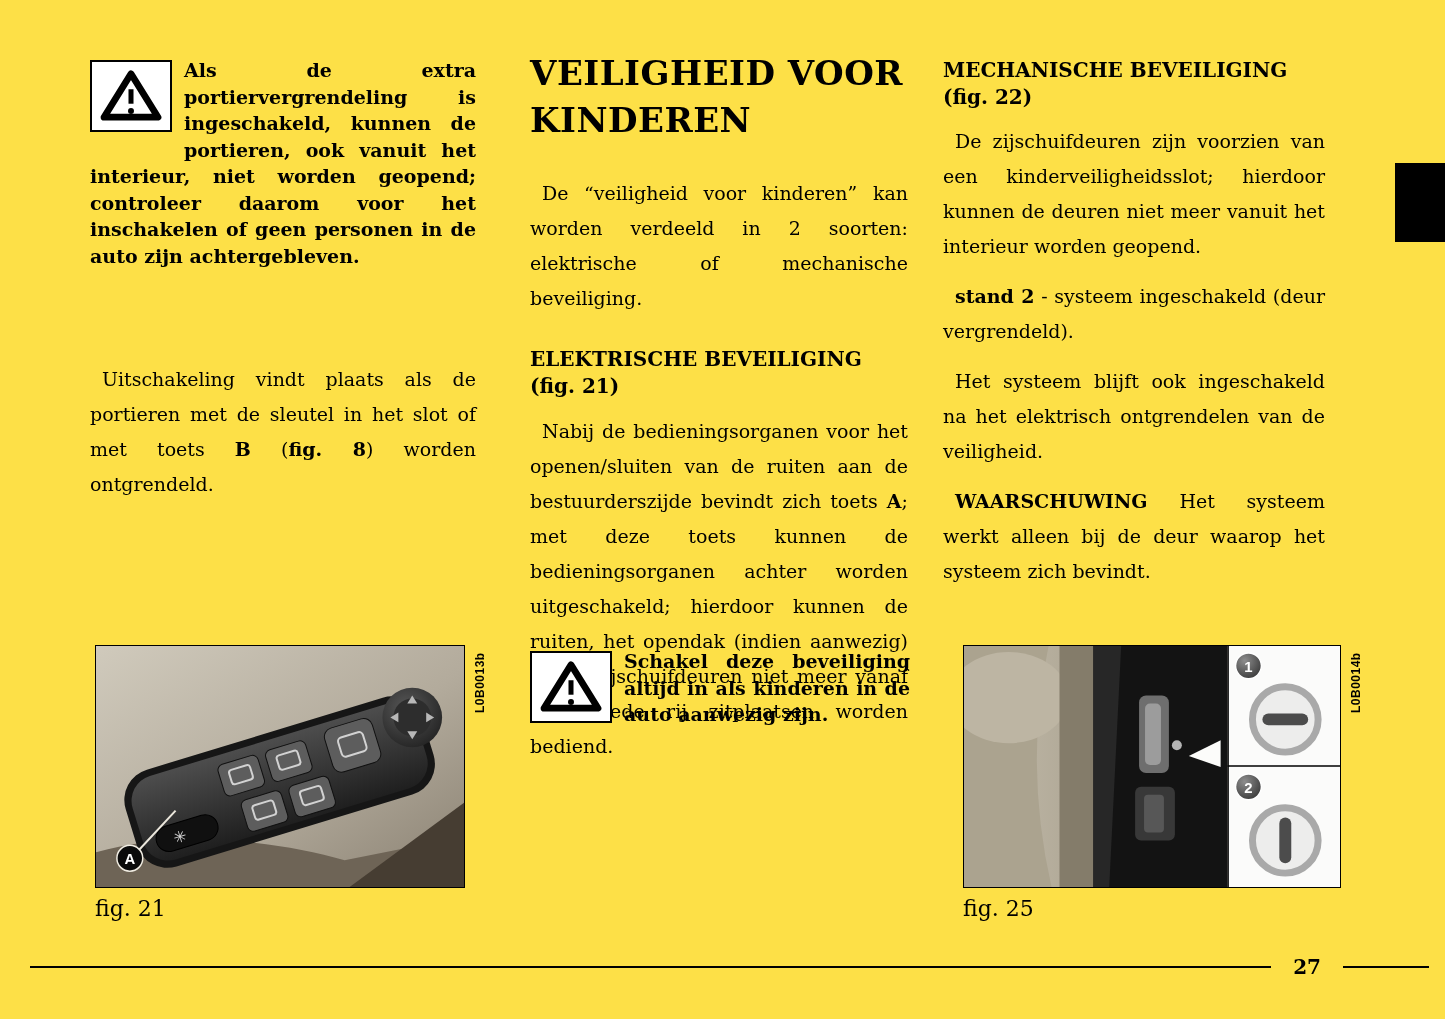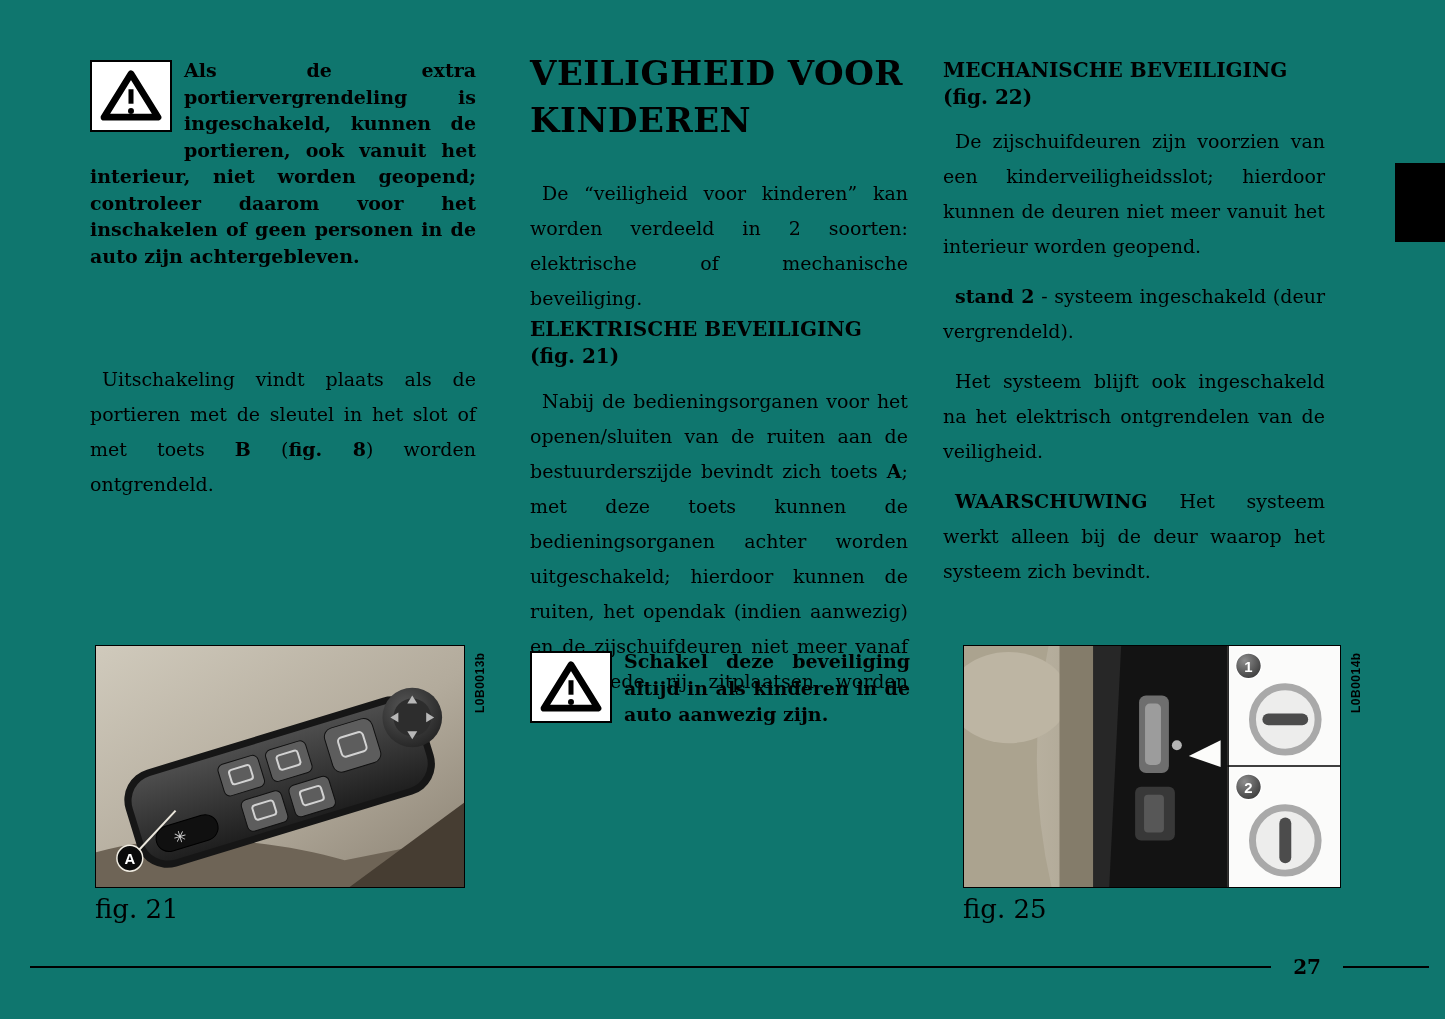--- a/index.html
+++ b/index.html
@@ -1,19 +1,19 @@
 <!DOCTYPE html>
 <html><head>
 <meta charset="utf-8">
 <style>
   * { box-sizing: border-box; }
   html, body { margin:0; padding:0; background:#d9d9d9; }
   .page {
     position:relative; width:1445px; height:1019px; margin:0 auto;
-    background:#0f766e; color:#000; overflow:hidden;
+    background:#fde047; color:#000; overflow:hidden;
     font-family:"DejaVu Serif","Liberation Serif",serif;
     text-decoration:underline;
   }
   .col { position:absolute; text-align:justify; }
   .col-left  { left:90px;  top:57px;  width:386px; }
   .col-mid   { left:530px; top:50px;  width:378px; }
   .col-right { left:943px; top:57px;  width:382px; }
 
   p { margin:0; font-size:19px; line-height:35px; }
   .indent { text-indent:12px; }
@@ -26,32 +26,32 @@
   }
   .warn-box svg { width:62px; height:54px; }
 
   .unlock-block { position:absolute; left:90px; top:362px; width:386px; text-align:justify; }
   .warn-mid { position:absolute; left:530px; top:648px; width:380px; }
 
   .title { font-size:34px; font-weight:bold; line-height:47px; white-space:nowrap; letter-spacing:0.5px; }
   .title-block { margin-bottom:32px; }
   .heading { font-size:20px; font-weight:bold; line-height:27px; text-align:left; }
   .heading-block { margin-bottom:14px; }
-  .intro { }
+  .intro { margin-bottom:30px; }
   .col-right p { margin-bottom:15px; }
   .col-right .heading-block { margin-bottom:13px; }
 
   .figure {
     position:absolute; border:1px solid #000; overflow:hidden; background:#b3ab9c; margin:0; padding:0;
   }
   .figure svg { display:block; width:100%; height:100%; }
   .fig21 { left:95px;  top:645px; width:370px; height:243px; }
   .fig22 { left:963px; top:645px; width:378px; height:243px; }
 
-  .fig-label { position:absolute; font-size:26px; line-height:24px; }
+  .fig-label { position:absolute; font-size:22px; line-height:24px; }
   .fig21-label { left:95px;  top:897px; }
   .fig22-label { left:963px; top:897px; }
 
   .fig-code {
     position:absolute; font-family:"Liberation Sans","DejaVu Sans",sans-serif;
     font-size:12px; font-weight:bold; letter-spacing:0.5px; white-space:nowrap;
     transform:rotate(-90deg); transform-origin:0 0;
   }
   .fig21-code { left:473px;  top:713px; }
   .fig22-code { left:1349px; top:713px; }

